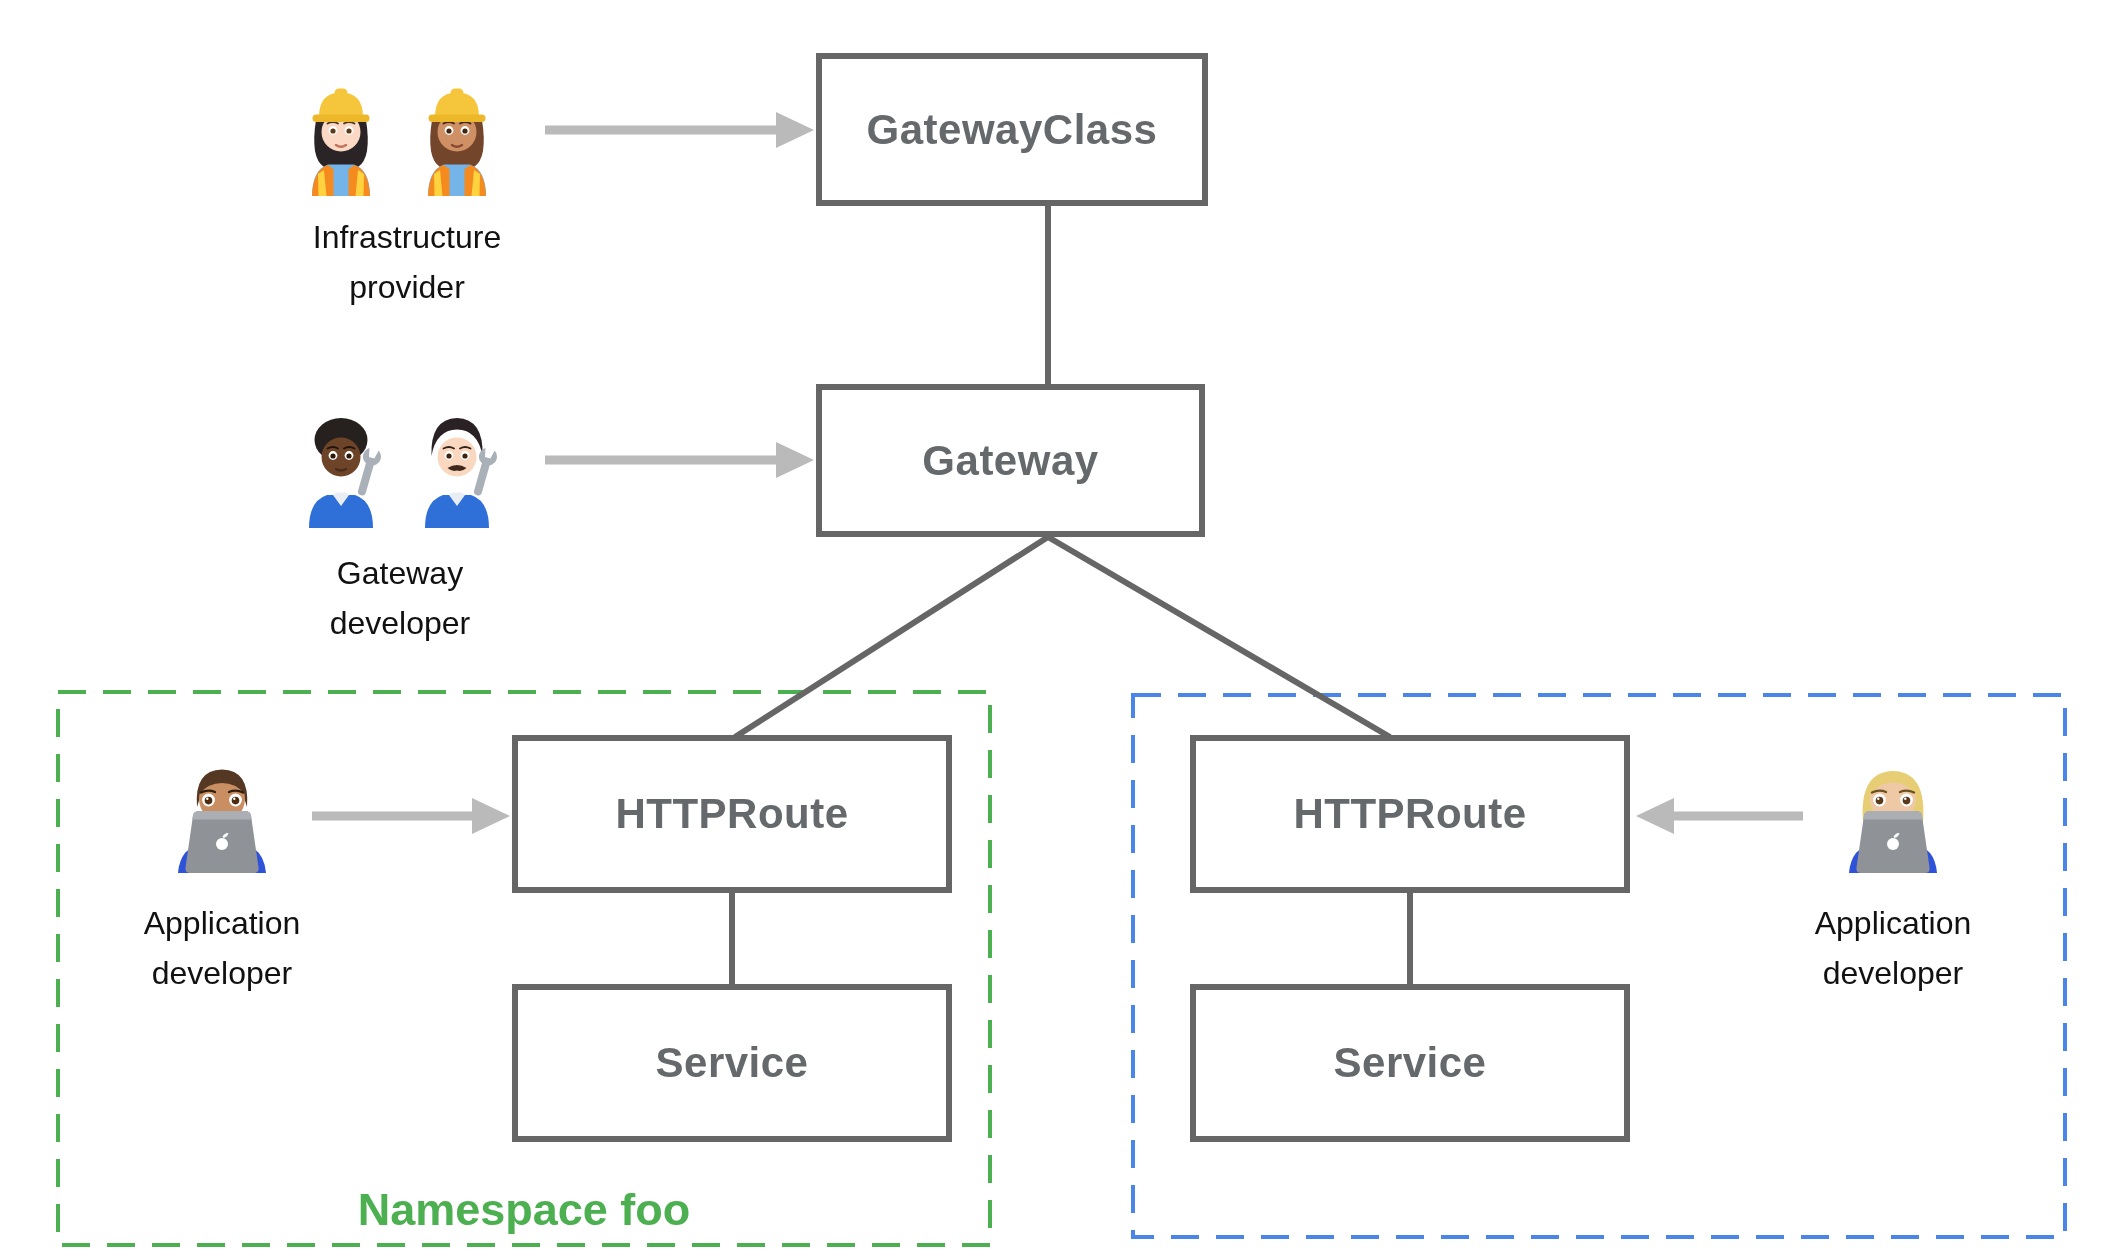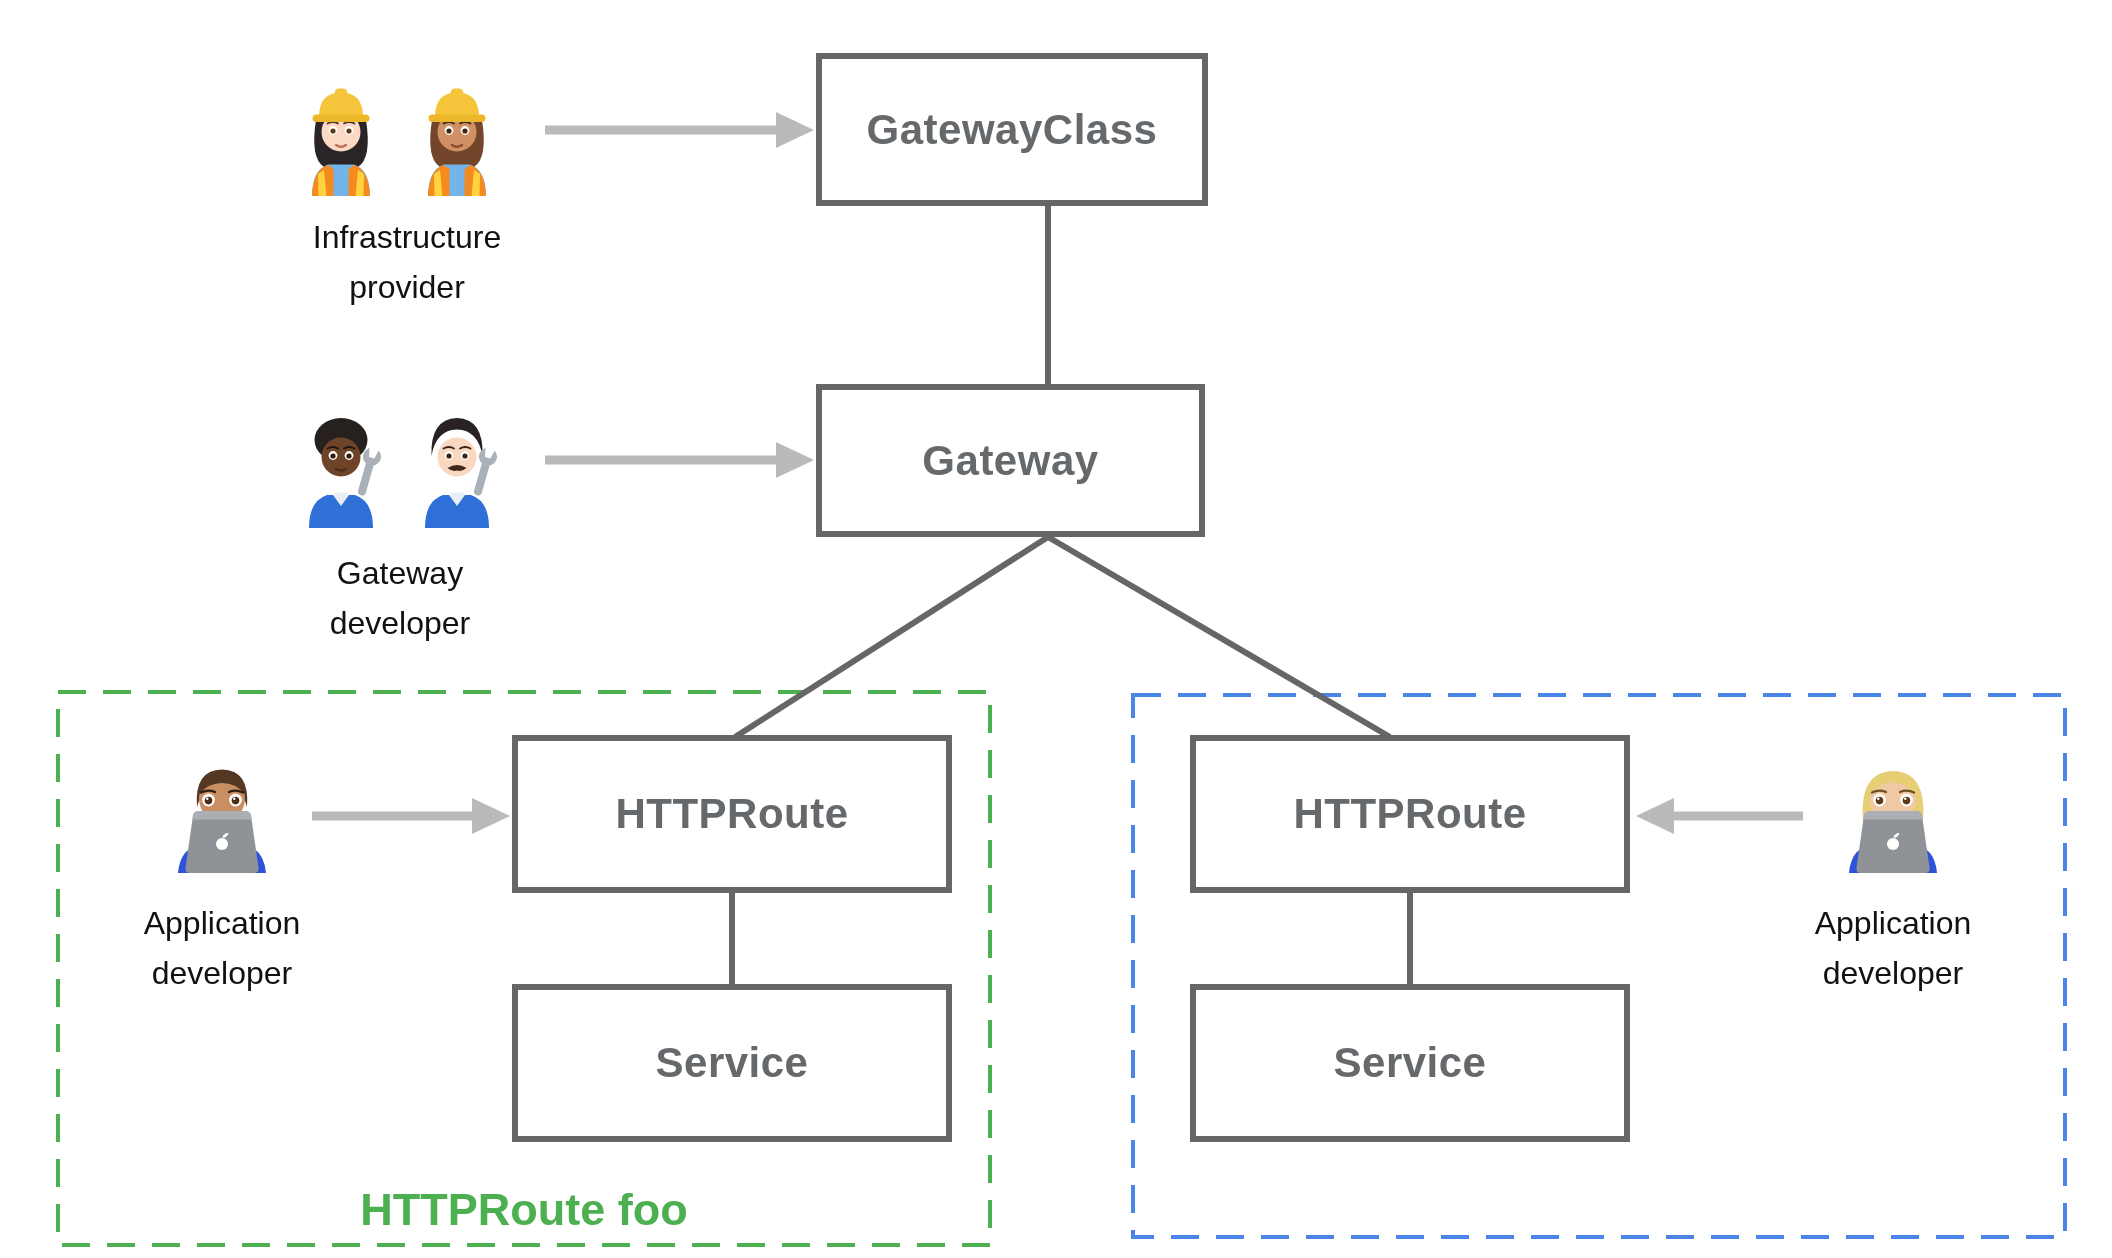--- a/index.html
+++ b/index.html
@@ -85,21 +85,21 @@
   <div class="node" style="left:512px;top:984px;width:440px;height:158px">
     <span>Service</span>
   </div>
   <div class="node" style="left:1190px;top:735px;width:440px;height:158px">
     <span>HTTPRoute</span>
   </div>
   <div class="node" style="left:1190px;top:984px;width:440px;height:158px">
     <span>Service</span>
   </div>
 
-  <div class="ns-label foo" style="left:58px;top:1184px;width:932px">HTTPRoute foo</div>
+  <div class="ns-label foo" style="left:58px;top:1184px;width:932px">Namespace foo</div>
 
   <svg class="persona" style="left:300px;top:66px" width="82" height="130" viewBox="0 0 82 130">
     <path d="M16,54 Q10,92 24,101 L58,101 Q72,92 66,54 Z" fill="#2b2427"></path>
     <circle cx="41" cy="66" r="19.5" fill="#FBD9C4"></circle>
     <path d="M27.5,57.5 Q33,54.5 38,57.5" stroke="#4a3326" stroke-width="1.8" fill="none" stroke-linecap="round"></path>
     <path d="M44,57.5 Q49,54.5 54.5,57.5" stroke="#4a3326" stroke-width="1.8" fill="none" stroke-linecap="round"></path>
     <circle cx="33" cy="64.5" r="4.4" fill="#fff"></circle>
       <circle cx="49" cy="64.5" r="4.4" fill="#fff"></circle>
     <circle cx="33" cy="65" r="2.6" fill="#5d3a16"></circle>
       <circle cx="49" cy="65" r="2.6" fill="#5d3a16"></circle>

